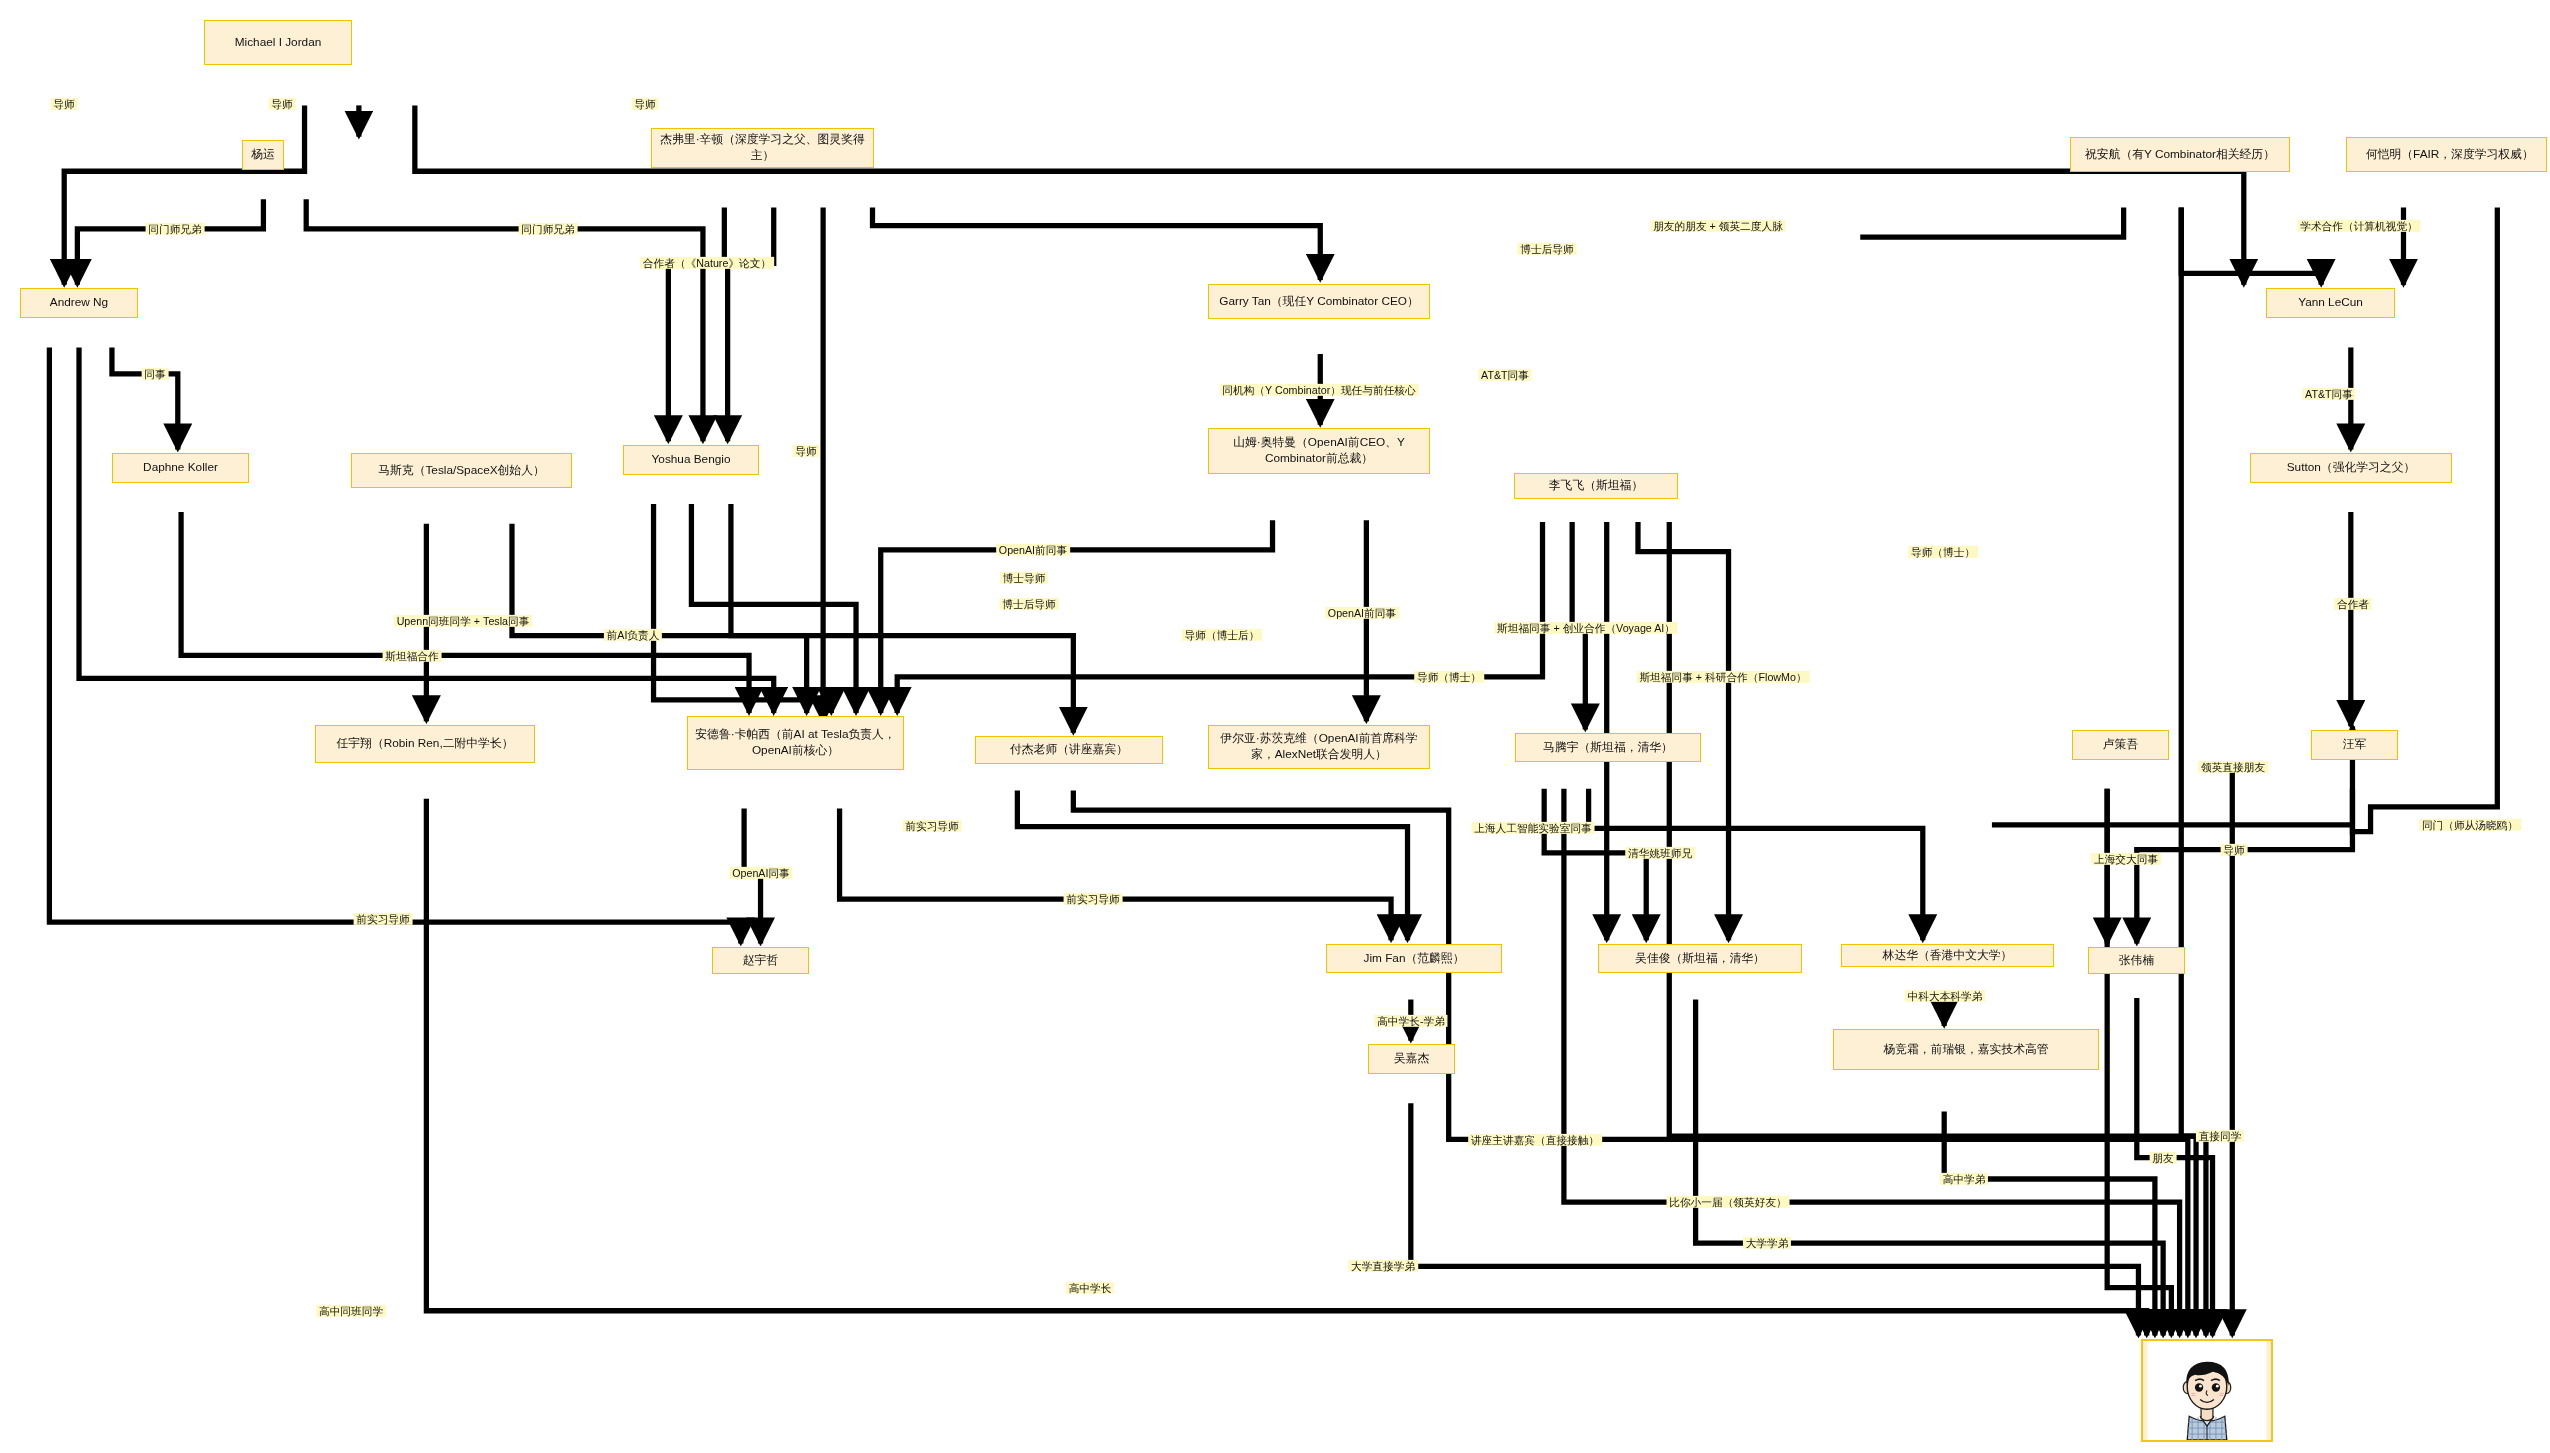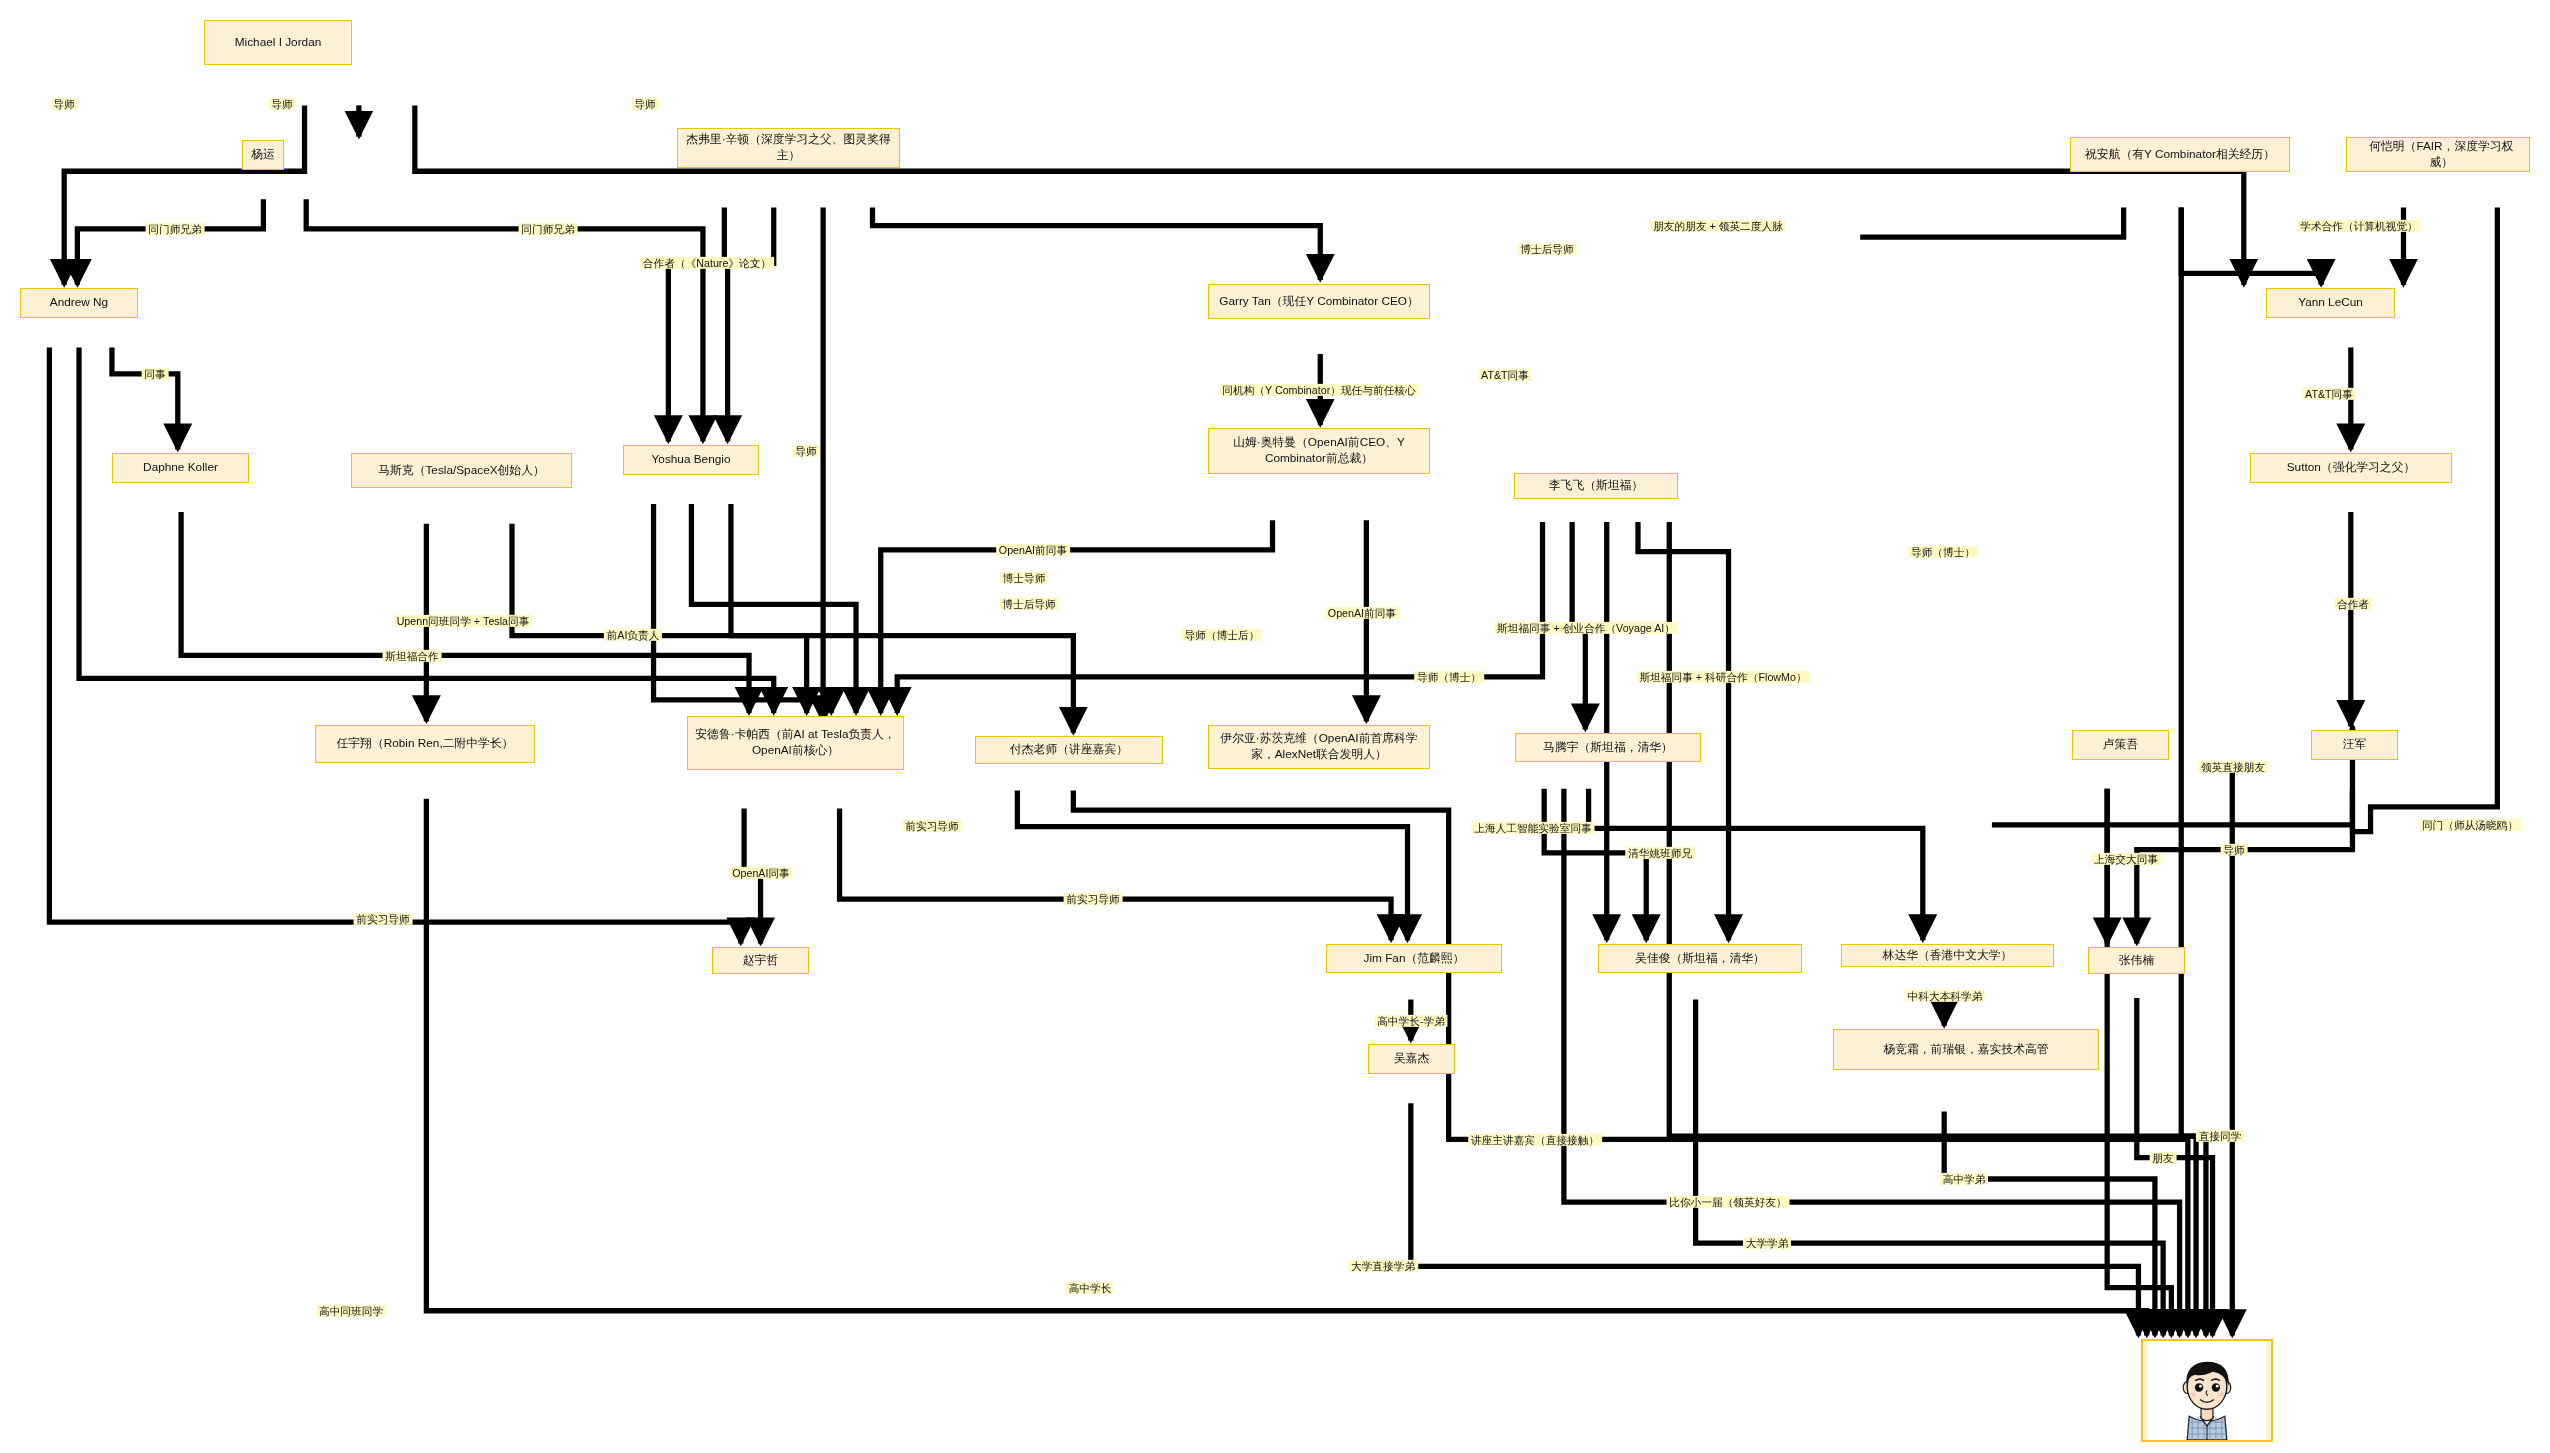--- a/index.html
+++ b/index.html
@@ -106,23 +106,23 @@
       <path class="edge-path" d="M 1298 606 L 1298 703 L 1344 703 L 1344 811" marker-end="url(#arw)"></path>
 
       <path class="edge-path" d="M 857 670 L 857 769 L 1299 769 L 1299 811" marker-end="url(#arw)"></path>
 
       <path class="edge-path" d="M 1356 466 L 1356 811" marker-end="url(#arw)"></path>
     </g>
   </svg>
 
   <div class="node" style="left:204px;top:20px;width:148px;height:45px;">Michael I Jordan</div>
   <div class="node" style="left:242px;top:140px;width:42px;height:30px;">杨运</div>
-  <div class="node" style="left:677px;top:128px;width:223px;height:40px;">杰弗里·辛顿（深度学习之父、图灵奖得主）</div>
+  <div class="node" style="left:651px;top:128px;width:223px;height:40px;">杰弗里·辛顿（深度学习之父、图灵奖得主）</div>
   <div class="node" style="left:2070px;top:137px;width:220px;height:35px;">祝安航（有Y Combinator相关经历）</div>
-  <div class="node" style="left:2346px;top:137px;width:184px;height:35px;padding-left:12px;">何恺明（FAIR，深度学习权威）</div>
+  <div class="node" style="left:2346px;top:137px;width:201px;height:35px;padding-left:12px;">何恺明（FAIR，深度学习权威）</div>
   <div class="node" style="left:20px;top:288px;width:118px;height:30px;">Andrew Ng</div>
   <div class="node" style="left:1208px;top:284px;width:222px;height:35px;">Garry Tan（现任Y Combinator CEO）</div>
   <div class="node" style="left:2266px;top:288px;width:129px;height:30px;">Yann LeCun</div>
   <div class="node" style="left:112px;top:453px;width:137px;height:30px;">Daphne Koller</div>
   <div class="node" style="left:351px;top:453px;width:221px;height:35px;">马斯克（Tesla/SpaceX创始人）</div>
   <div class="node" style="left:623px;top:445px;width:136px;height:30px;">Yoshua Bengio</div>
   <div class="node" style="left:1208px;top:428px;width:222px;height:46px;">山姆·奥特曼（OpenAI前CEO、Y Combinator前总裁）</div>
   <div class="node" style="left:1514px;top:473px;width:164px;height:26px;">李飞飞（斯坦福）</div>
   <div class="node" style="left:2250px;top:453px;width:202px;height:30px;">Sutton（强化学习之父）</div>
   <div class="node" style="left:315px;top:725px;width:220px;height:38px;">任宇翔（Robin Ren,二附中学长）</div>

